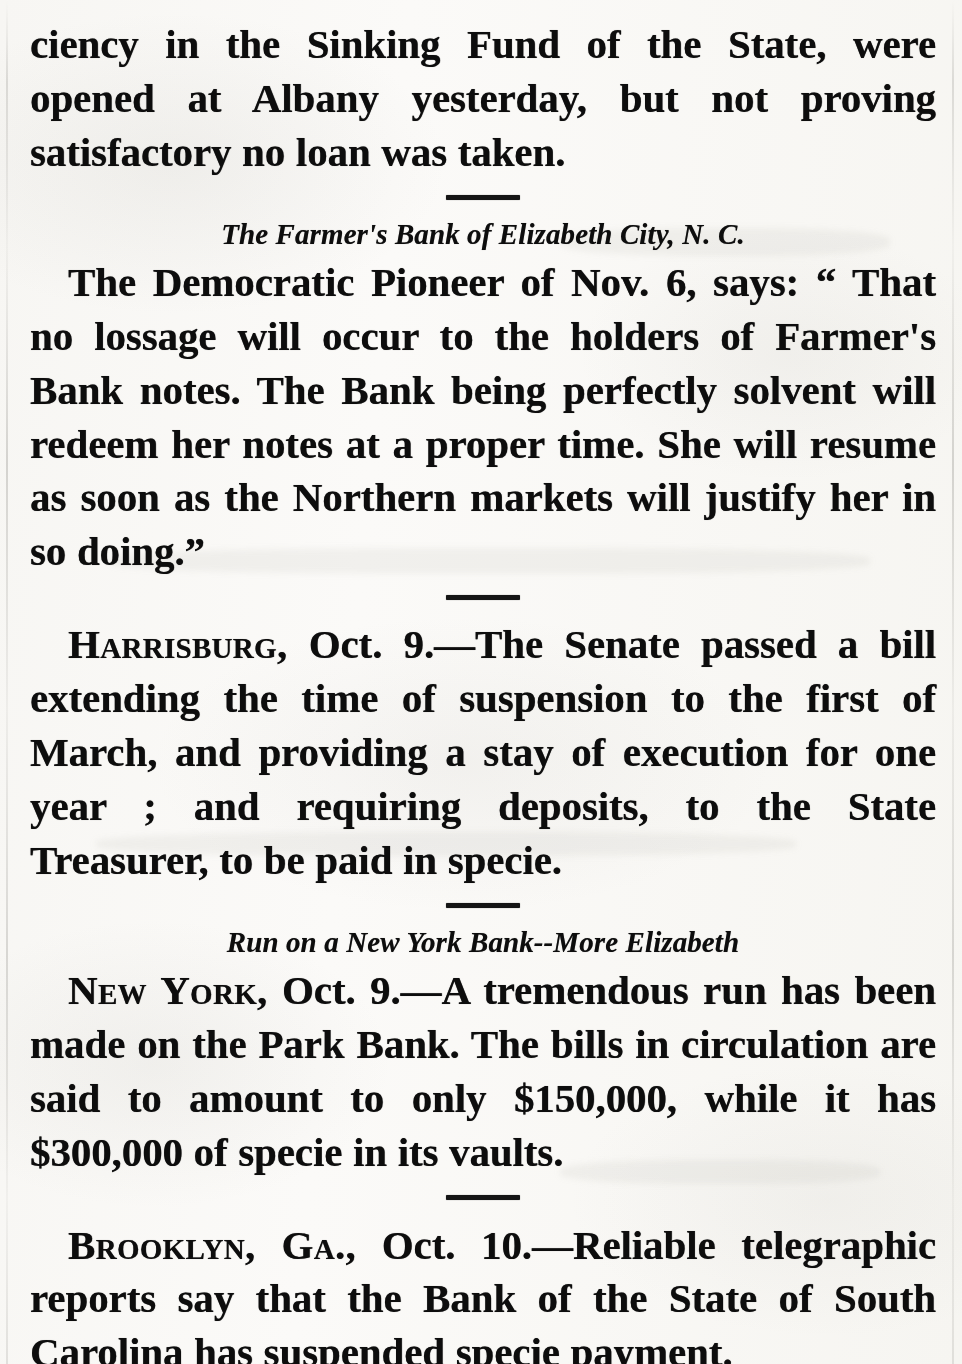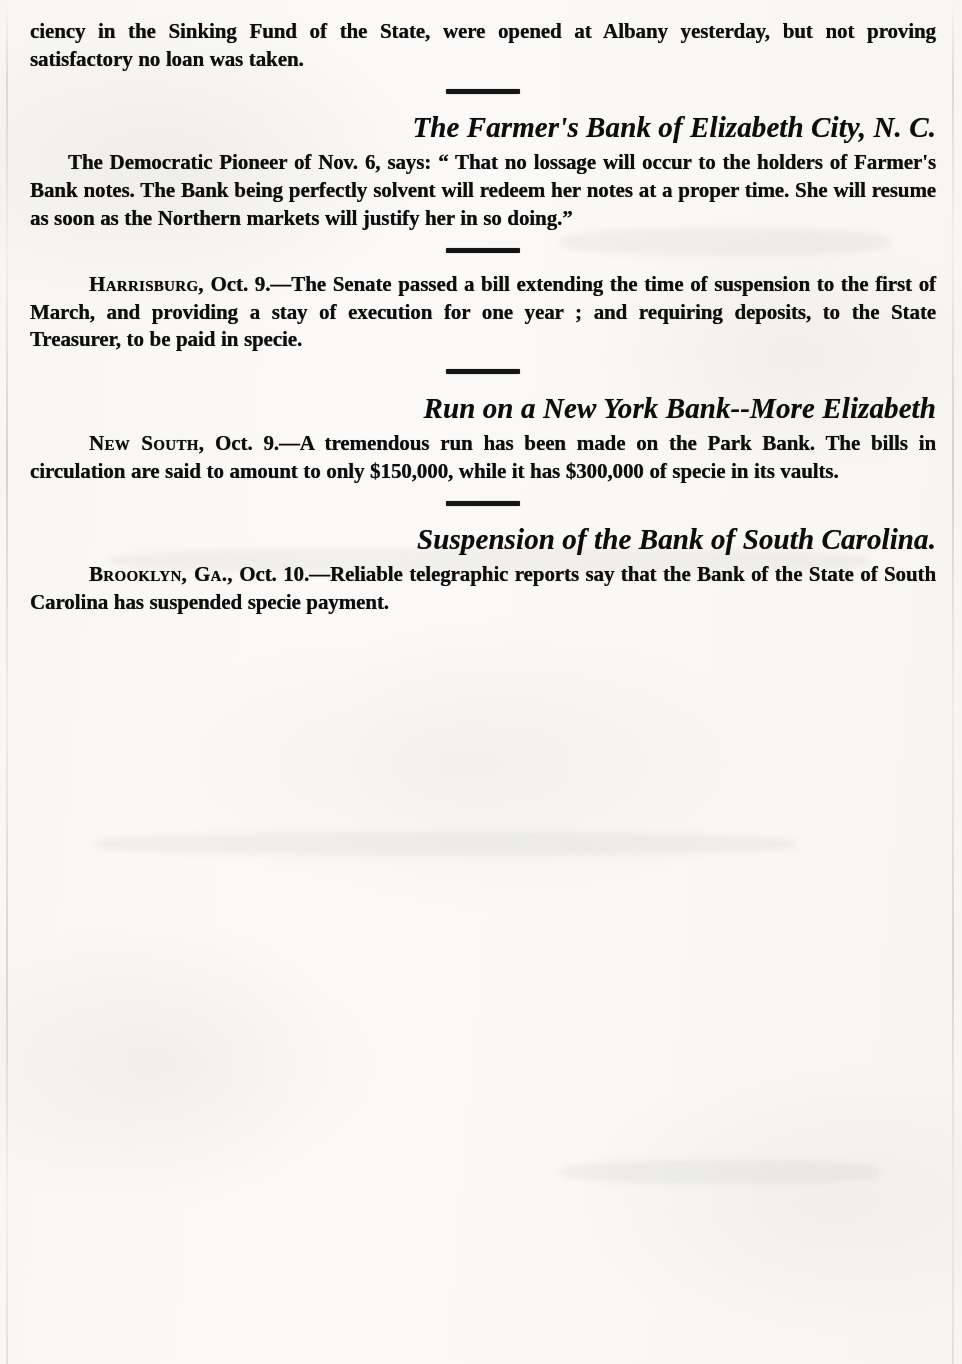--- a/index.html
+++ b/index.html
@@ -48,39 +48,39 @@
   .edge-rule.left { left: 6px; }
   .edge-rule.right { right: 8px; }
 
   .column {
     position: relative;
     z-index: 2;
   }
 
   p.body-text {
     margin: 0;
-    font-size: 21px;
+    font-size: 41px;
     line-height: 1.315;
     font-weight: 700;
     letter-spacing: -0.1px;
     text-align: justify;
     text-justify: inter-word;
     word-spacing: 0.5px;
     text-shadow: 0 0 0.7px rgba(0,0,0,0.55), 0.4px 0.2px 0.5px rgba(30,30,30,0.25);
   }
   p.indent {
     text-indent: 38px;
   }
 
   h2.headline {
     margin: 0;
     font-size: 29px;
     font-style: italic;
     font-weight: 700;
-    text-align: right;
+    text-align: center;
     letter-spacing: 0.1px;
     line-height: 1.28;
     text-shadow: 0 0 0.7px rgba(0,0,0,0.5);
   }
 
   .divider-wrap {
     display: flex;
     justify-content: center;
     align-items: center;
     height: 36px;
@@ -90,21 +90,20 @@
     height: 5px;
     background: #151515;
     border-radius: 1px;
     box-shadow: 0 0 1px rgba(0,0,0,0.6);
   }
 
   .smallcaps {
     font-variant: small-caps;
     font-weight: 700;
     letter-spacing: 0.3px;
-    margin-left: 21px;
   }
   .gap-xs { height: 3px; }
 
   
   .smudge {
     position: absolute;
     z-index: 1;
     background: rgba(140,137,130,0.085);
     filter: blur(3px);
     border-radius: 40%;
@@ -143,24 +142,23 @@
 
     <div class="gap-xs"></div>
     <p class="body-text indent"><span class="smallcaps">Harrisburg,</span><span> Oct. 9.—The Senate passed a bill extending the time of suspension to the first of March, and providing a stay of execution for one year ; and requiring deposits, to the State Treasurer, to be paid in specie.</span></p>
 
     <div class="divider-wrap">
       <div class="divider-rule"></div>
     </div>
 
     <h2 class="headline">Run on a New York Bank--More Elizabeth</h2>
     <div class="gap-xs"></div>
-    <p class="body-text indent"><span class="smallcaps">New South,</span><span> Oct. 9.—A tremendous run has been made on the Park Bank. The bills in circulation are said to amount to only $150,000, while it has $300,000 of specie in its vaults.</span></p>
+    <p class="body-text indent"><span class="smallcaps">New York,</span><span> Oct. 9.—A tremendous run has been made on the Park Bank. The bills in circulation are said to amount to only $150,000, while it has $300,000 of specie in its vaults.</span></p>
 
     <div class="divider-wrap">
       <div class="divider-rule"></div>
     </div>
 
-    <h2 class="headline">Suspension of the Bank of South Carolina.</h2>
     <div class="gap-xs"></div>
     <p class="body-text indent"><span class="smallcaps">Brooklyn, Ga.,</span><span> Oct. 10.—Reliable telegraphic reports say that the Bank of the State of South Carolina has suspended specie payment.</span></p>
 
   </div>
 </div>
 
 </body></html>

